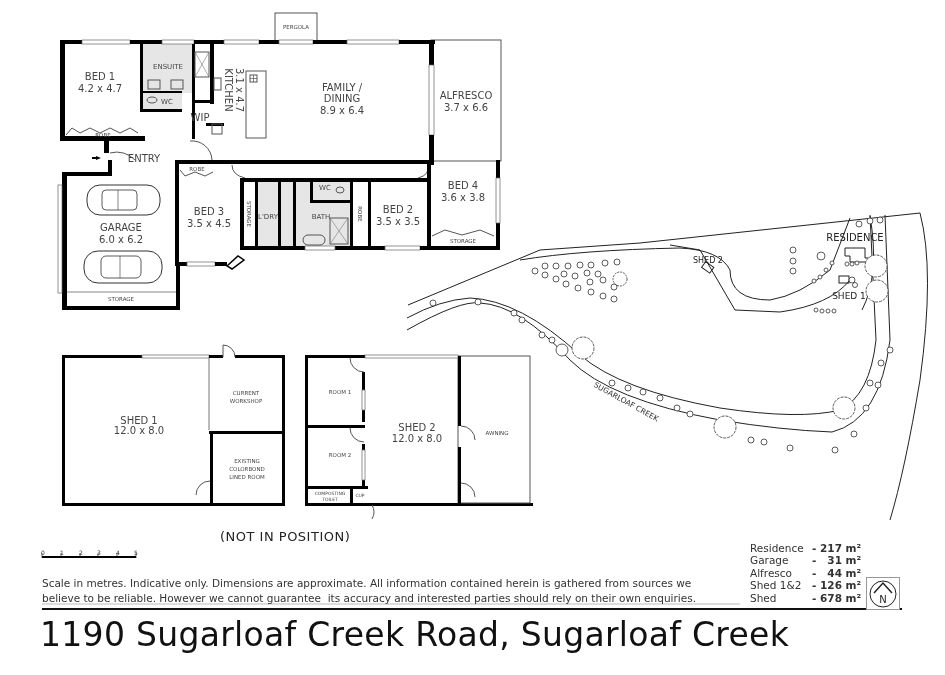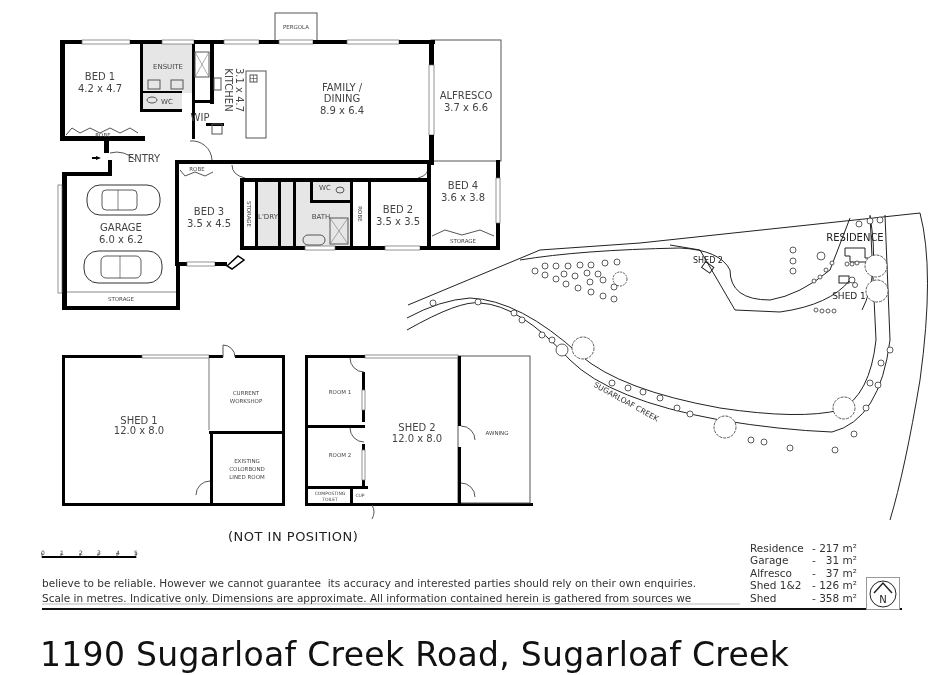--- a/index.html
+++ b/index.html
@@ -10,27 +10,27 @@
   .room-lg { font-size: 10px; }
   .room-sm { font-size: 7px; }
   .room-xs { font-size: 5.5px; }
   .site-lbl { font-size: 10px; fill: #222; }
   .wall { fill: #000; }
   .thin { fill: none; stroke: #555; stroke-width: 1; }
   .thinb { fill: none; stroke: #222; stroke-width: 1; }
   .tile { fill: #e6e6e6; }
   .win { fill: #fff; stroke: #666; stroke-width: 0.7; }
   .tree { fill: #fff; stroke: #333; stroke-width: 0.8; }
-  #not-pos { position: absolute; left: 228px; top: 529px; font-size: 13px; color: #222; letter-spacing: 0.5px; }
+  #not-pos { position: absolute; left: 220px; top: 529px; font-size: 13px; color: #222; letter-spacing: 0.5px; }
   #disclaimer { position: absolute; left: 42px; top: 576px; width: 700px; font-size: 10.5px; line-height: 15px; color: #333; }
   #areas { position: absolute; left: 750px; top: 542px; font-size: 10.5px; line-height: 12.4px; color: #333; }
   #areas .row { display: flex; }
   #areas .k { width: 62px; }
-  #areas .v { width: 56px; white-space: pre; }
-  #title { position: absolute; left: 40px; top: 615px; font-size: 33px; color: #111; letter-spacing: 0.3px; margin-top: 20px; }
+  #areas .v { width: 56px; white-space: pre; font-weight: bold; }
+  #title { position: absolute; left: 40px; top: 615px; font-size: 33px; color: #111; letter-spacing: 0.3px; }
   #scale-labels span { position: absolute; top: 549px; font-size: 6px; color: #333; }
   #north { position: absolute; left: 866px; top: 577px; width: 34px; height: 33px; border: 1px solid #999; box-sizing: border-box; background: #fff; }
 </style>
 </head>
 <body>
 
 <svg class="plan" width="945" height="675" viewBox="0 0 945 675" xmlns="http://www.w3.org/2000/svg">
 
   <g>
 
@@ -360,44 +360,44 @@
 <div id="scale-labels">
   <span style="left:41px">0</span>
   <span style="left:60px">1</span>
   <span style="left:79px">2</span>
   <span style="left:97px">3</span>
   <span style="left:116px">4</span>
   <span style="left:134px">5</span>
 </div>
 
 <div id="disclaimer">
+  <div>Scale in metres. Indicative only. Dimensions are approximate. All information contained herein is gathered from sources we</div>
   <div style="white-space:pre">believe to be reliable. However we cannot guarantee  its accuracy and interested parties should rely on their own enquiries.</div>
-  <div>Scale in metres. Indicative only. Dimensions are approximate. All information contained herein is gathered from sources we</div>
 </div>
 
 <div id="areas">
   <div class="row">
       <span class="k">Residence</span>
       <span class="v">- 217 m²</span>
     </div>
   <div class="row">
       <span class="k">Garage</span>
       <span class="v">-   31 m²</span>
     </div>
   <div class="row">
       <span class="k">Alfresco</span>
-      <span class="v">-   37 m²</span>
+      <span class="v">-   44 m²</span>
     </div>
   <div class="row">
       <span class="k">Shed 1&amp;2</span>
       <span class="v">- 126 m²</span>
     </div>
   <div class="row">
       <span class="k">Shed</span>
-      <span class="v">- 358 m²</span>
+      <span class="v">- 678 m²</span>
     </div>
 </div>
 
 <div id="north">
   <svg width="32" height="31" viewBox="0 0 32 31">
     <circle cx="16" cy="16" r="13" fill="none" stroke="#222" stroke-width="1"></circle>
     <path d="M7 15 L16 5 L25 15" fill="none" stroke="#222" stroke-width="1.5"></path>
     <text x="16" y="25" text-anchor="middle" font-size="10" font-family="DejaVu Sans, sans-serif" fill="#222" transform="rotate(180 16 21)">N</text>
   </svg>
 </div>

